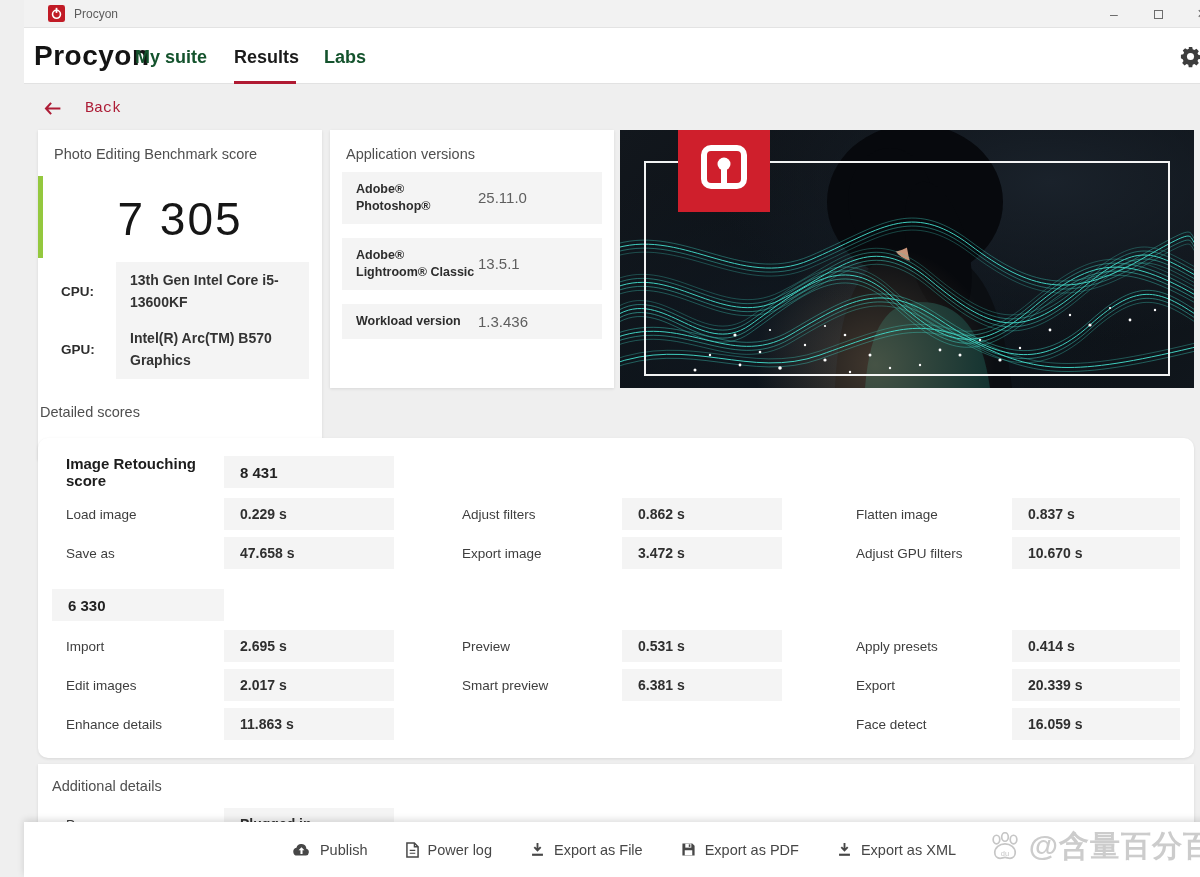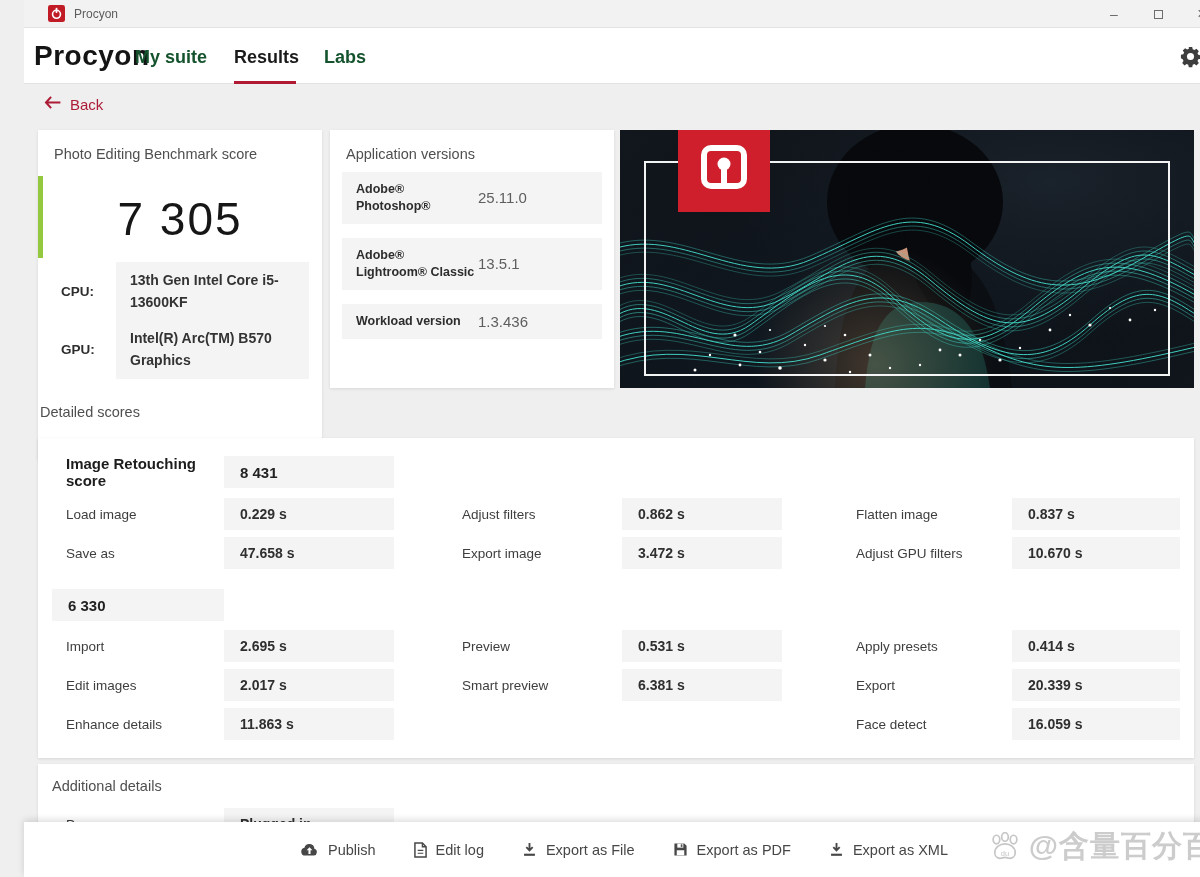--- a/index.html
+++ b/index.html
@@ -20,21 +20,21 @@
   .navbar { position:absolute; left:0; top:28px; width:1200px; height:56px; background:#ffffff; border-bottom:1px solid #e2e2e2; }
   .brand { position:absolute; left:10px; top:12px; font-size:28px; font-weight:600; color:#141414; letter-spacing:.5px; }
   .tab { position:absolute; top:19px; font-size:18px; color:#14532d; font-weight:700; cursor:pointer; }
   .tab-mysuite { left:111px; }
   .tab-results { left:210px; color:#1b1b1b; font-weight:700; }
   .tab-labs { left:300px; }
   .tab-underline { position:absolute; left:210px; top:53px; width:62px; height:3px; background:#b01a32; }
   .gear { position:absolute; right:22px; top:17px; width:23px; height:23px; cursor:pointer; }
 
   
-  .back-row { position:absolute; left:20px; top:96px; height:24px; display:flex; gap:9px; cursor:pointer; }
+  .back-row { position:absolute; left:20px; top:96px; height:24px; display:flex; align-items:center; gap:24px; cursor:pointer;font-family:Liberation Mono, monospace; }
   .back-label { font-size:15px; color:#ad1c36; font-weight:500; }
 
   
   .card { background:#fff; box-shadow:0 1px 3px rgba(0,0,0,.10); }
   .card-title { font-size:14.5px; color:#4f4f4f; }
   .score-card { position:absolute; left:14px; top:130px; width:284px; height:330px; }
   .score-card .card-title { position:absolute; left:16px; top:16px; }
   .green-bar { position:absolute; left:0; top:46px; width:5px; height:82px; background:#94c83e; }
   .big-score { position:absolute; left:0; right:0; top:62px; text-align:center; font-size:46px; font-weight:400; color:#161616; letter-spacing:2px; }
   .spec-row { position:absolute; left:0; right:13px; display:flex; align-items:center; }
@@ -55,21 +55,21 @@
       radial-gradient(ellipse at 75% 20%, #1a222b 0%, transparent 55%),
       radial-gradient(ellipse at 30% 80%, #101820 0%, transparent 60%),
       linear-gradient(135deg,#12171d 0%, #0a0e13 55%, #10161c 100%); }
   .hero svg.scene { position:absolute; inset:0; }
   .hero-frame { position:absolute; left:24px; right:24px; top:31px; bottom:12px; border:2px solid rgba(255,255,255,.95); }
   .hero-logo { position:absolute; left:58px; top:0; width:92px; height:82px; background:#cf1f2c; display:flex; align-items:center; justify-content:center; }
 
   
   .section-label { position:absolute; font-size:14.5px; color:#4f4f4f; }
   .lbl-detailed { left:16px; top:404px; }
-  .detailed-card { position:absolute; left:14px; top:438px; width:1156px; height:320px; padding:17px 12px 0 14px; }
+  .detailed-card { position:absolute; left:14px; top:438px; width:1156px; height:320px; padding:17px 12px 0 14px;border-radius:10px; }
   .drow { display:grid; grid-template-columns:172px 170px 54px 174px 160px 60px 170px 168px; align-items:center; margin-bottom:7px; }
   .drow.score-row { margin-bottom:9px; }
   .drow.mt { margin-top:20px; }
   .dlabel { font-size:13.5px; color:#3e3e3e; padding-left:14px; }
   .dlabel.bold { font-size:15px; font-weight:700; color:#1d1d1d; }
   .vbox { background:#f4f4f4; height:32px; display:flex; align-items:center; padding:0 16px; font-size:14px; font-weight:700; color:#2f2f2f; }
   .vbox.score { font-size:15px; color:#222; }
   .vbox:empty { background:transparent; }
 
   
@@ -339,21 +339,21 @@
           <path d="M10 5.5 l3.1 3.4 h-2 v4 h-2.2 v-4 h-2 Z" fill="#fff"></path>
         </svg>
       <span>Publish</span>
     </div>
     <div class="foot-btn">
       <svg viewBox="0 0 14 17" width="13" height="16">
           <path d="M1 1 h8 l4 4 v11 h-12 Z" fill="none" stroke="#474747" stroke-width="1.6"></path>
           <path d="M9 1 v4 h4" fill="none" stroke="#474747" stroke-width="1.4"></path>
           <path d="M4 9 h6 M4 12 h6" stroke="#474747" stroke-width="1.3"></path>
         </svg>
-      <span>Edit log</span>
+      <span>Power log</span>
     </div>
     <div class="foot-btn">
       <svg viewBox="0 0 16 16" width="15" height="15">
           <path d="M8 1 v7.5 M4.6 5.5 L8 9 L11.4 5.5" stroke="#474747" stroke-width="2" fill="none"></path>
           <path d="M2.2 13.6 h11.6" stroke="#474747" stroke-width="2.3"></path>
         </svg>
       <span>Export as File</span>
     </div>
     <div class="foot-btn">
       <svg viewBox="0 0 16 16" width="15" height="15">

